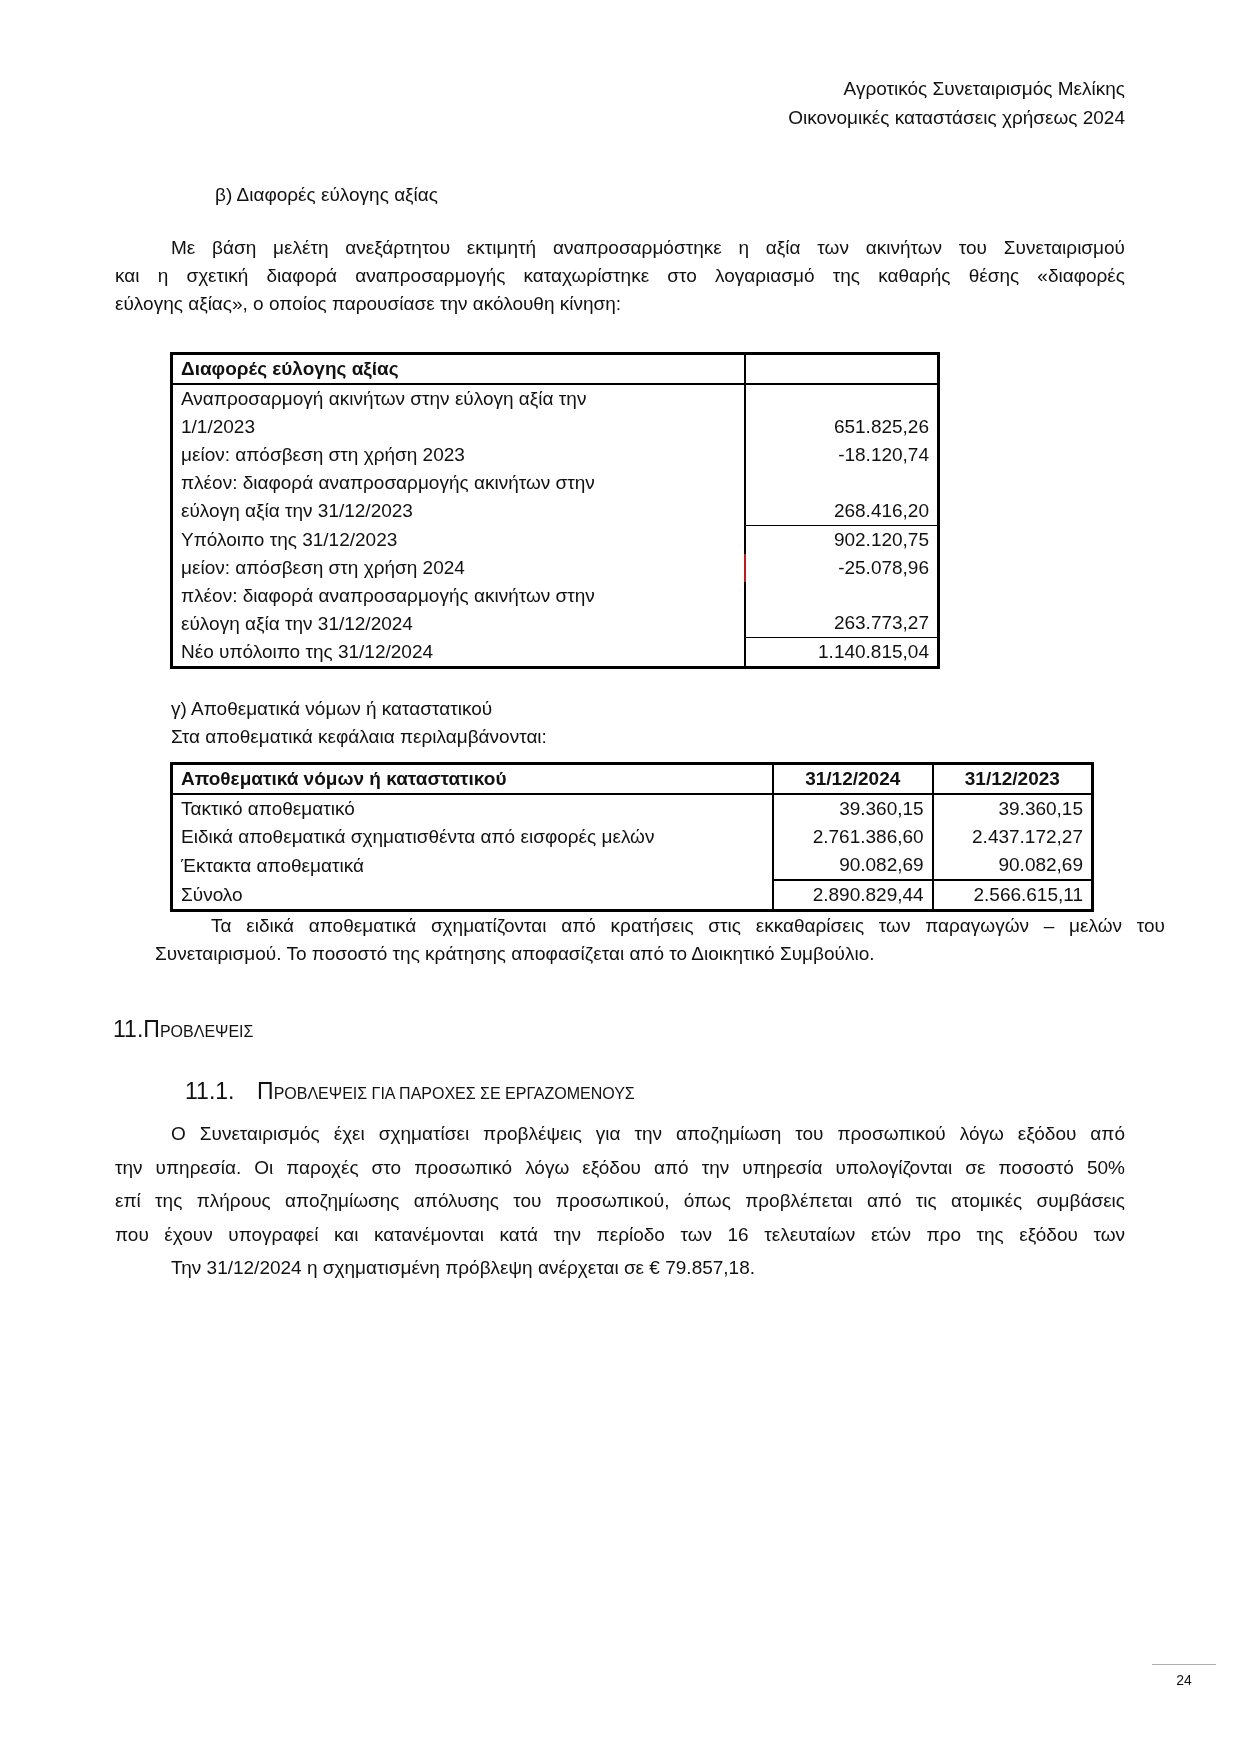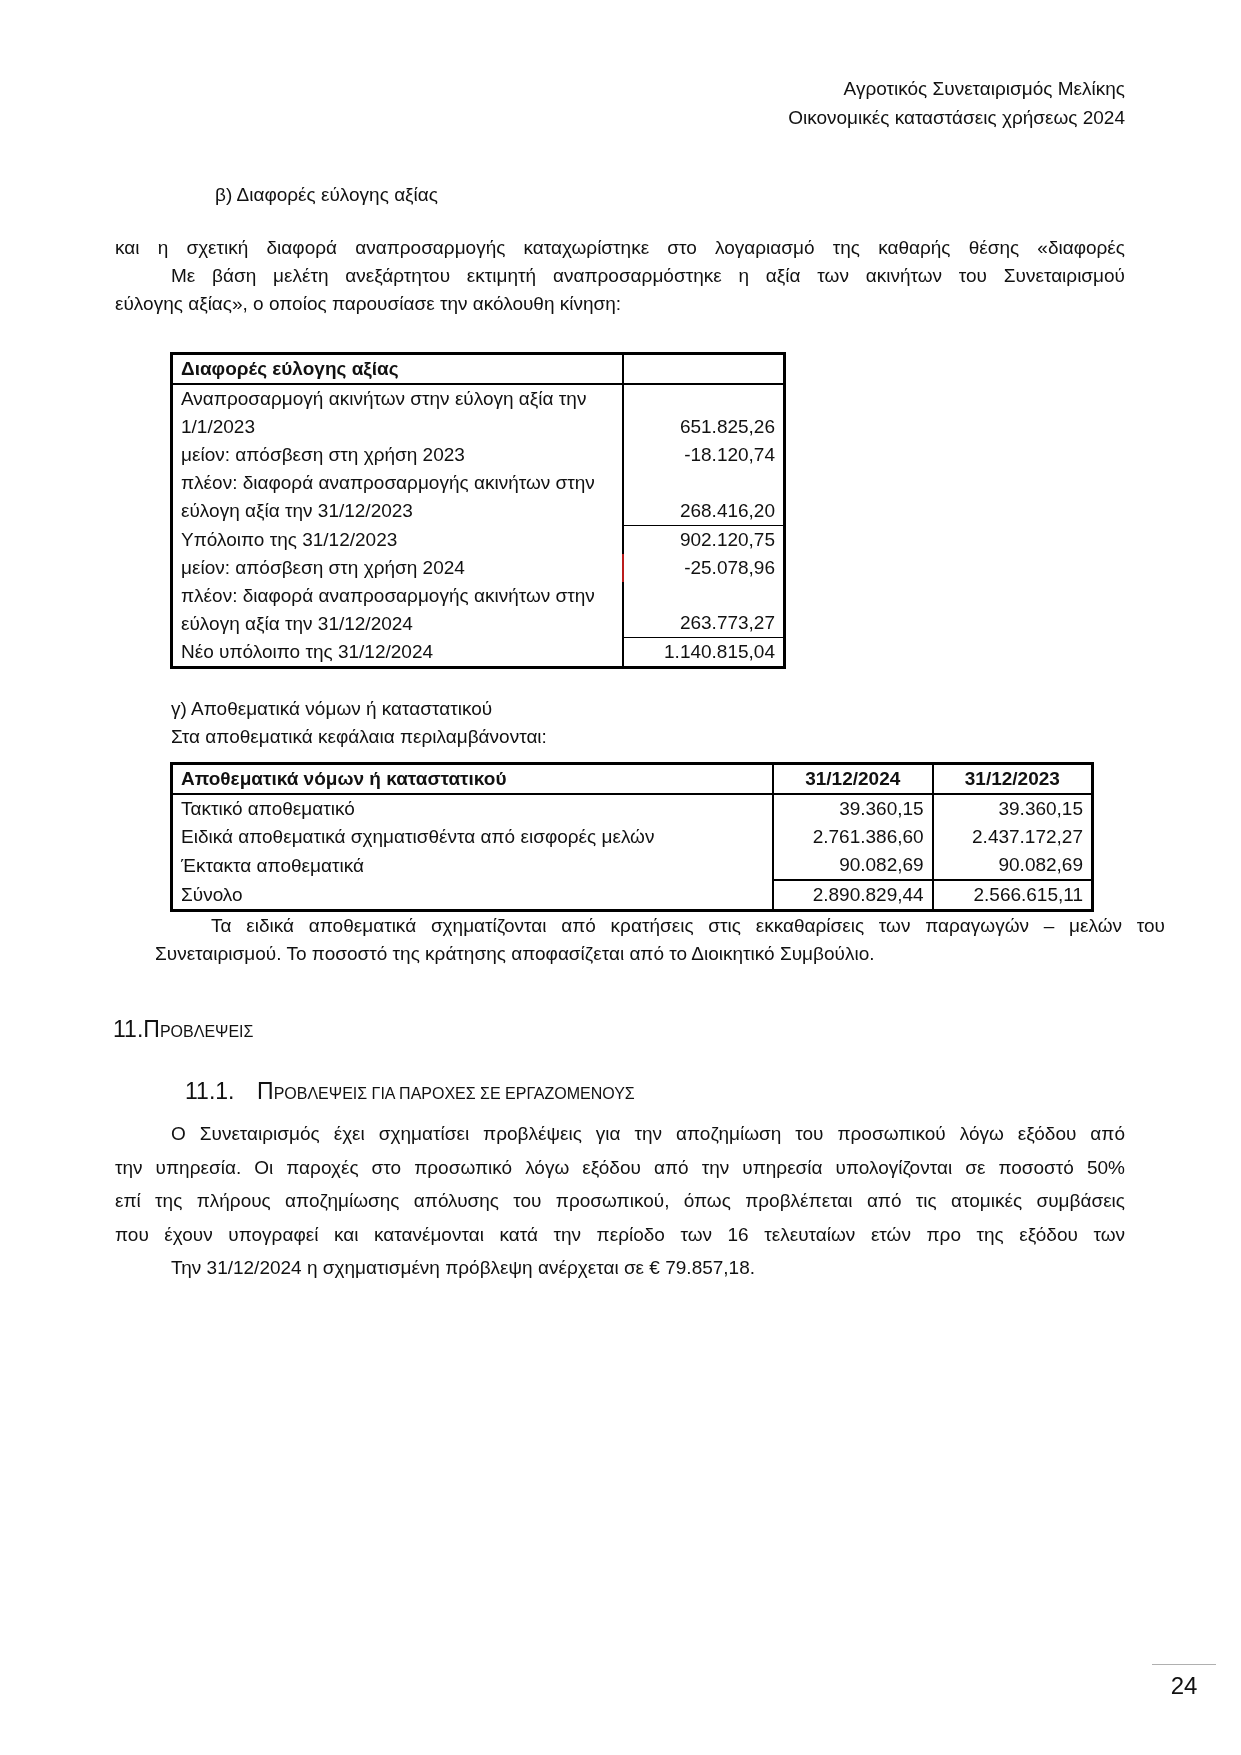--- a/index.html
+++ b/index.html
@@ -8,39 +8,39 @@
   .abs { position: absolute; }
   .para { position: absolute; left: 115px; width: 1010px; text-align: justify; line-height: 28px; font-size: 19px; }
   .just { text-align: justify; text-align-last: justify; }
   table.t { position: absolute; border-collapse: collapse; font-size: 19px; }
   table.t td { padding: 0 8px; line-height: 28px; vertical-align: bottom; }
   .num { text-align: right; }
   .bold { font-weight: bold; }
   .sc-big { font-size: 23px; }
   .sc-small { font-size: 16px; }
   .pagenum-line { position: absolute; left: 1152px; top: 1664px; width: 64px; height: 1px; background: #b0b0b0; }
-  .pagenum { position: absolute; left: 1160px; top: 1672px; width: 48px; text-align: center; font-size: 24px; }
+  .pagenum { position: absolute; left: 1160px; top: 1672px; width: 48px; text-align: center; font-size: 14px; }
 </style>
 </head>
 <body>
 
 <div class="header">
   <div>Αγροτικός Συνεταιρισμός Μελίκης</div>
   <div>Οικονομικές καταστάσεις χρήσεως 2024</div>
 </div>
 
 <div class="abs" style="left:171px; top:184px;margin-left:44px;">β) Διαφορές εύλογης αξίας</div>
 
 <div class="para" style="left:115px; top:234px; width:1010px;">
+  <div class="just" style="padding-left:56px;">Με βάση μελέτη ανεξάρτητου εκτιμητή αναπροσαρμόστηκε η αξία των ακινήτων του Συνεταιρισμού</div>
   <div class="just">και η σχετική διαφορά αναπροσαρμογής καταχωρίστηκε στο λογαριασμό της καθαρής θέσης «διαφορές</div>
-  <div class="just" style="padding-left:56px;">Με βάση μελέτη ανεξάρτητου εκτιμητή αναπροσαρμόστηκε η αξία των ακινήτων του Συνεταιρισμού</div>
   <div>εύλογης αξίας», ο οποίος παρουσίασε την ακόλουθη κίνηση:</div>
 </div>
 
-<table class="t" style="left:170px; top:352px; width:616px; border:3px solid #000;">
+<table class="t" style="left:170px; top:352px; width:770px; border:3px solid #000;">
   <colgroup>
       <col style="width:492px">
       <col style="width:166px">
     </colgroup>
   <tbody>
       <tr style="border-bottom:2px solid #000;">
     <td class="bold" style="border-right:2px solid #000;">Διαφορές εύλογης αξίας</td>
     <td></td>
   </tr>
   <tr>

